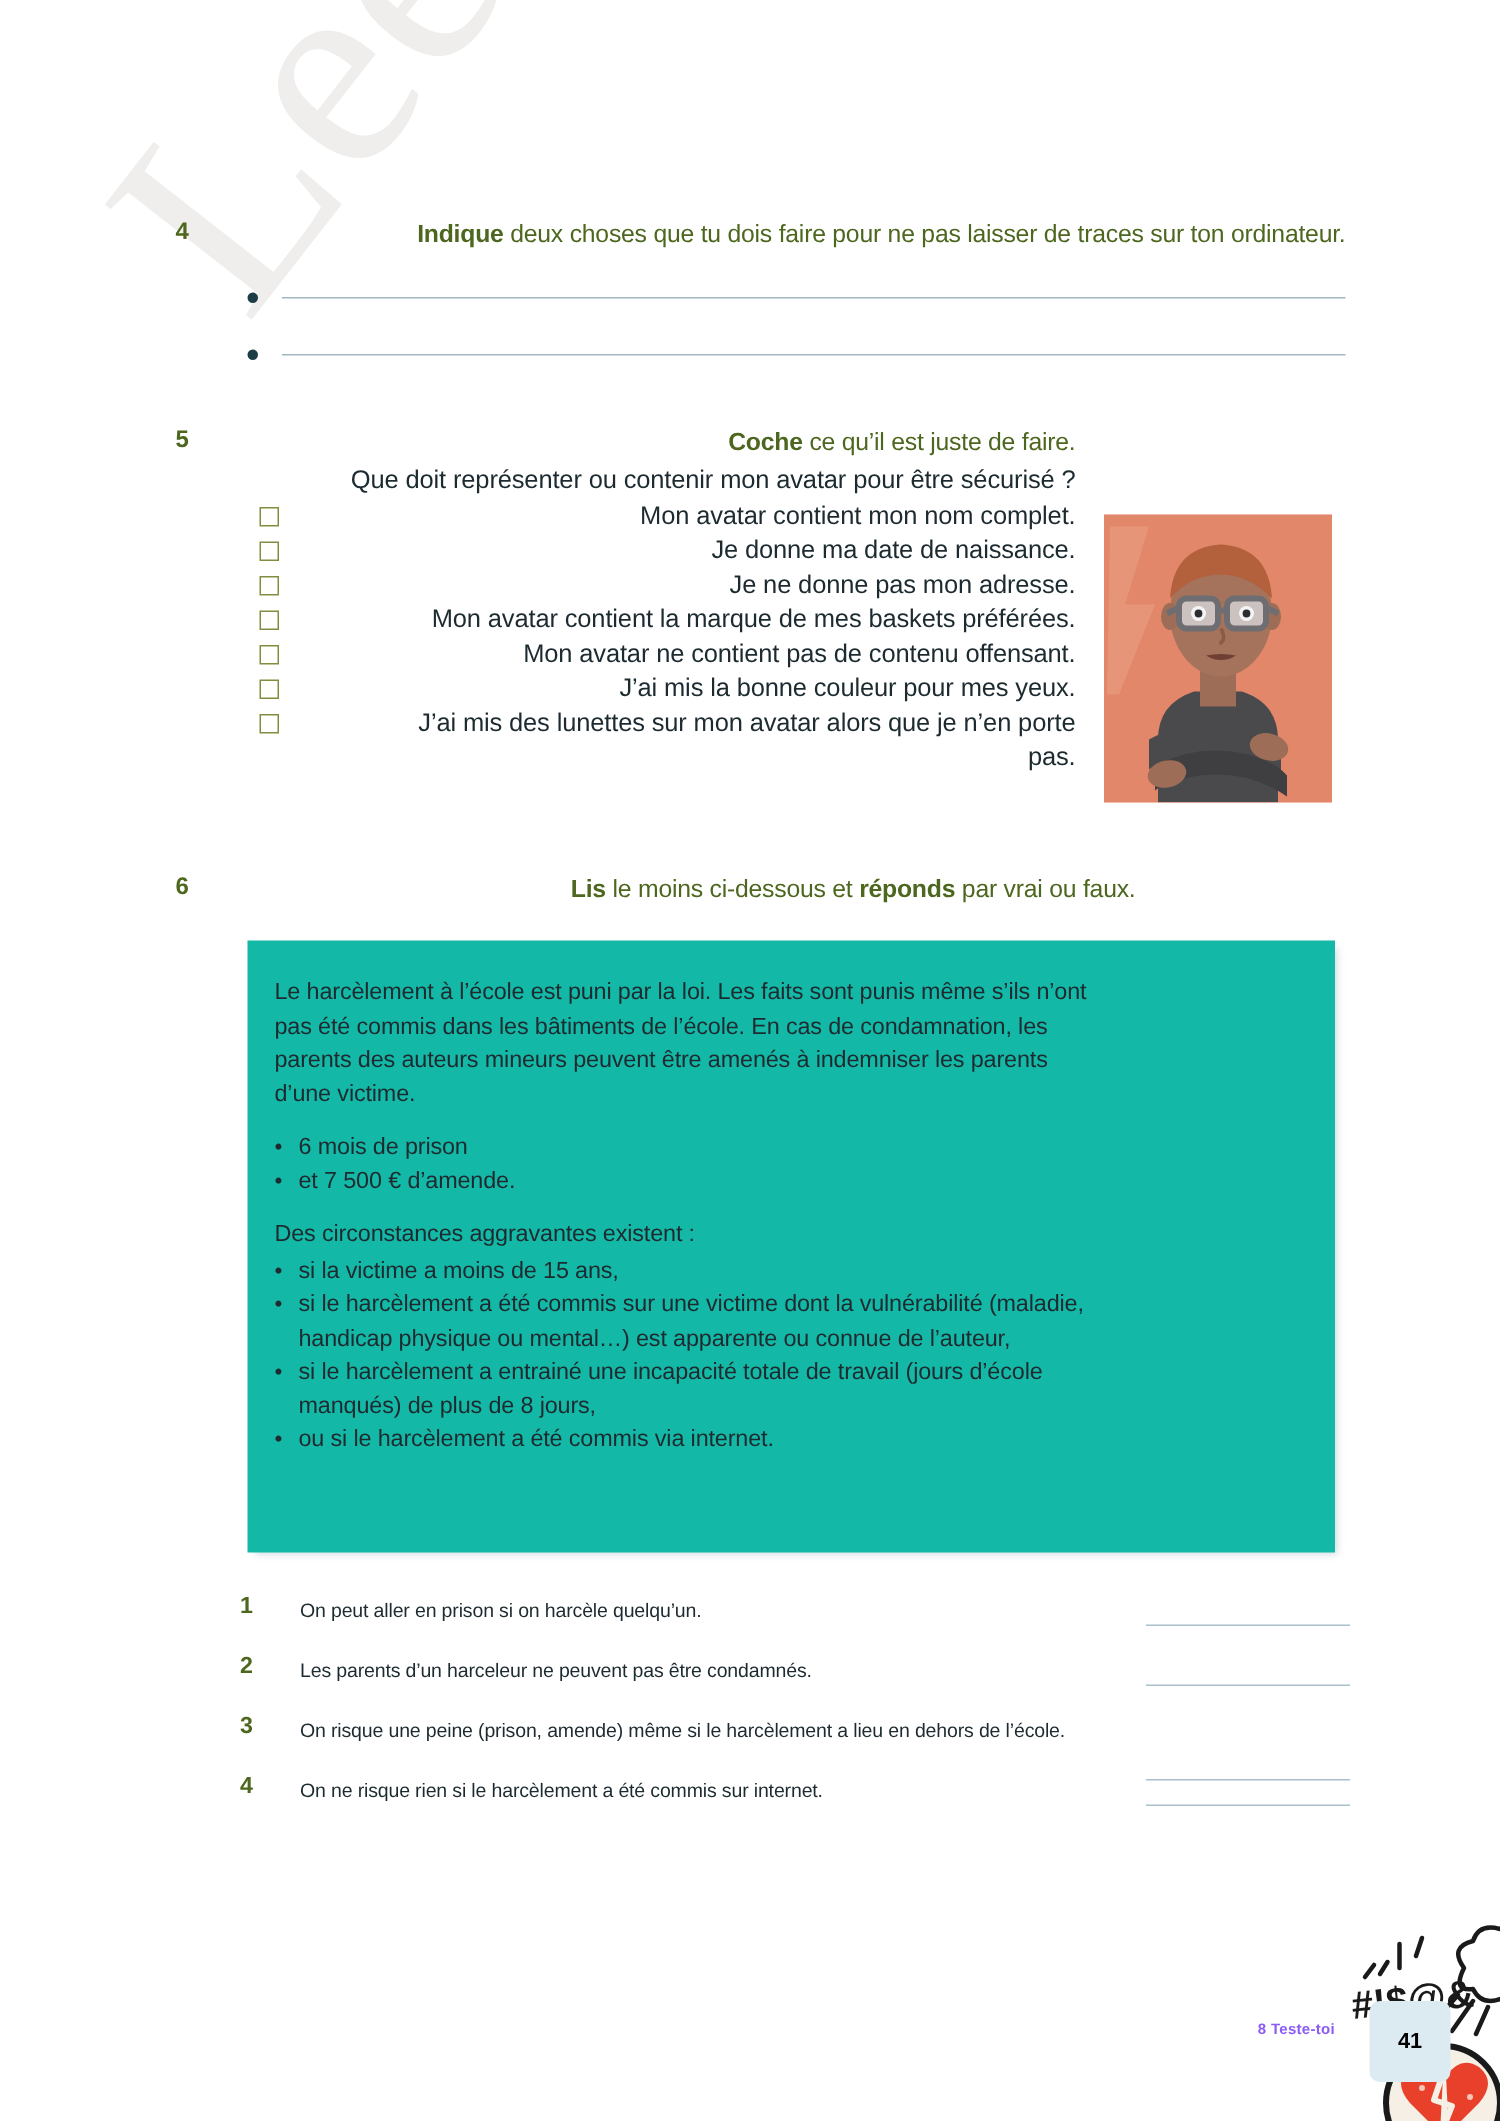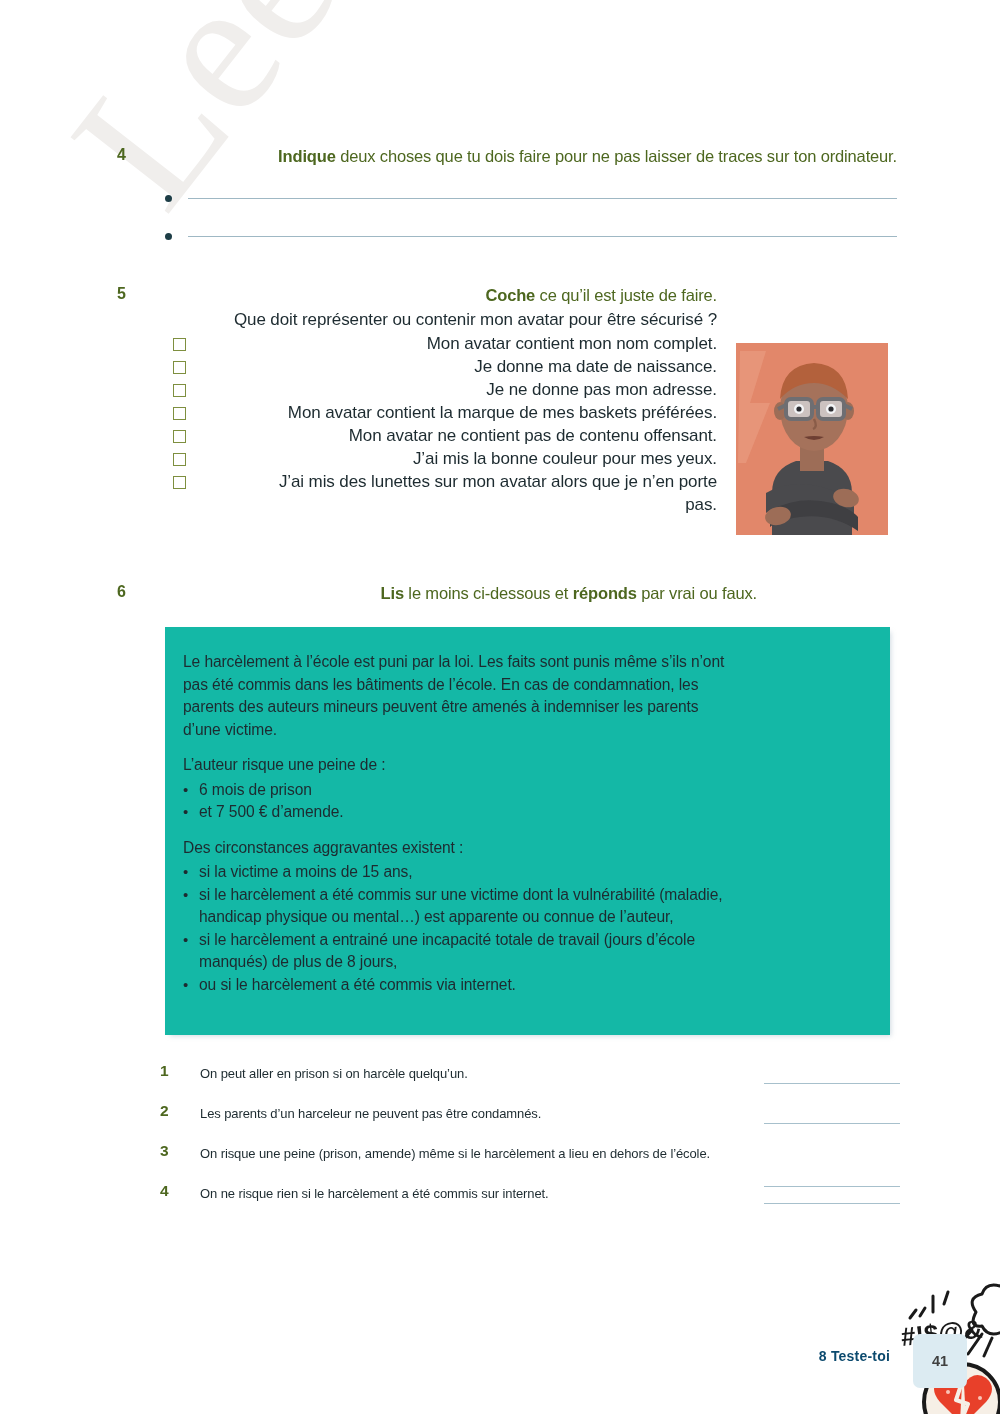--- a/index.html
+++ b/index.html
@@ -196,39 +196,39 @@
     position: absolute;
     left: 0;
     top: 1340px;
     width: 1000px;
     height: 40px;
   }
   .footer-label {
     position: absolute;
     right: 110px;
     top: 8px;
-    font-size: 14px;
+    font-size: 10px;
     font-weight: bold;
-    color: #0c4a6e;
+    color: #8b5cf6;
     letter-spacing: 0.2px;
   }
   .footer-page {
     position: absolute;
     right: 33px;
     top: -6px;
     width: 54px;
     height: 54px;
     background: #dcebf2;
     border-radius: 7px;
     display: flex;
     align-items: center;
     justify-content: center;
     font-size: 14.5px;
     font-weight: bold;
-    color: #404040;
+    color: #000000;
   }
 </style>
 </head>
 <body>
 
 <div id="page">
 
   <div class="watermark">Leerkrachtenplay</div>
 
   <div class="content">
@@ -336,21 +336,20 @@
       <div class="ex-num">6</div>
       <div class="ex-body">
         <div class="ex-title"><b>Lis</b><span> le moins ci-dessous et </span><b>réponds</b><span> par vrai ou faux.</span></div>
       </div>
     </div>
 
     <div class="textbox">
       <div class="textbox-inner">
         <p class="tb-p">Le harcèlement à l’école est puni par la loi. Les faits sont punis même s’ils n’ont pas été commis dans les bâtiments de l’école. En cas de condamnation, les parents des auteurs mineurs peuvent être amenés à indemniser les parents d’une victime.</p>
 
-        <p class="tb-lead">L’auteur risque une peine de :</p>
         <ul class="tb-ul">
           <li class="tb-li">
             <span class="b">•</span>
             <span class="t">6 mois de prison</span>
           </li>
           <li class="tb-li">
             <span class="b">•</span>
             <span class="t">et 7 500 € d’amende.</span>
           </li>
         </ul>

